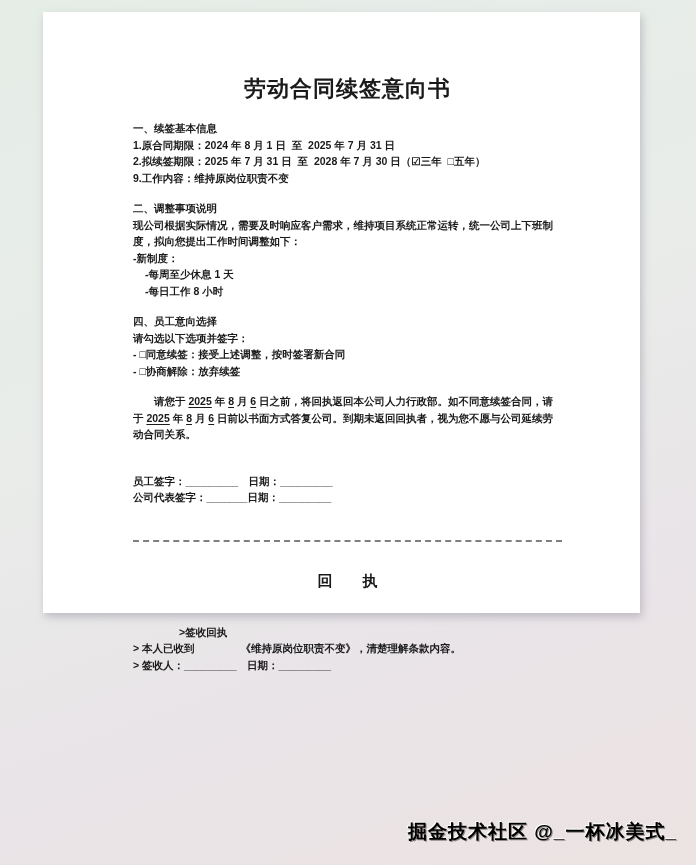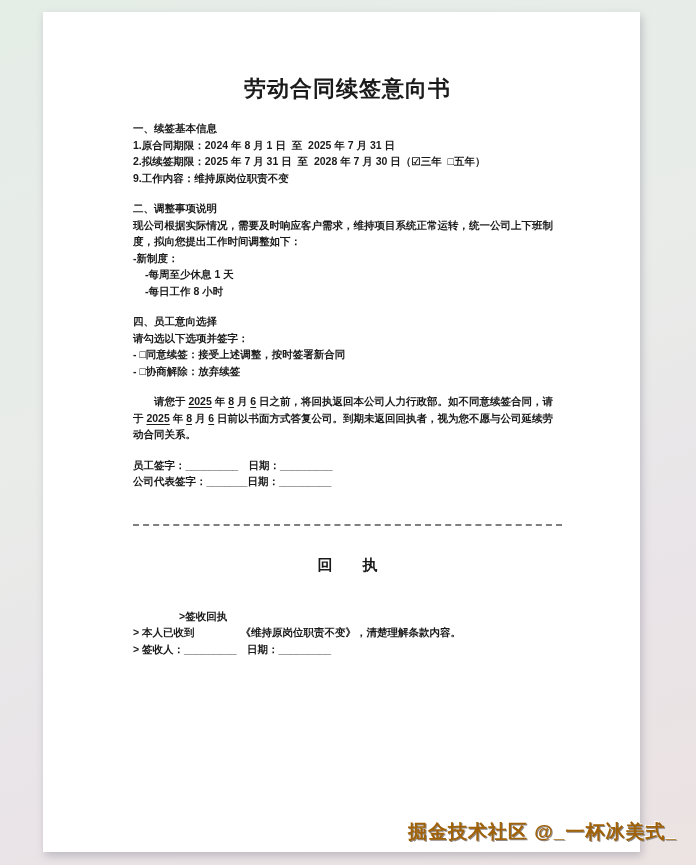--- a/index.html
+++ b/index.html
@@ -8,21 +8,21 @@
     font-family: "Liberation Sans", sans-serif;
     overflow: hidden;
   }
   body {
     position: relative;
     background: linear-gradient(160deg, #e5ede7 0%, #e9ece9 42%, #e9e4e8 72%, #ece3e2 100%);
   }
   .page {
     position: absolute;
     left: 43px; top: 12px;
-    width: 597px; height: 840px;
+    width: 597px; height: 601px;
     background: #ffffff;
     box-shadow: 2px 4px 8px rgba(110,110,125,0.35);
   }
   .content {
     padding: 62px 78px 0 90px;
     color: #1a1a1a;
     font-size: 10.5px;
     line-height: 16.5px;
     font-weight: 600;
   }
@@ -36,21 +36,21 @@
   }
   .section { margin-bottom: 14px; }
   .line { white-space: pre-wrap; }
   .policy-sub { padding-left: 12px; }
   .return-notice {
     margin-top: 14px;
     text-indent: 21px;
     white-space: pre-wrap;
   }
   .u { text-decoration: underline; text-underline-offset: 2px; }
-  .signatures { margin-top: 14px; }
+  .signatures { margin-top: 30px; }
   .dashed-separator {
     margin-top: 34px;
     border-top: 2px dashed #7f7f7f;
     width: 100%;
     height: 0;
   }
   .receipt-title {
     margin-top: 24px;
     font-size: 15px;
     line-height: 30px;
@@ -58,21 +58,21 @@
     text-align: center;
   }
   .receipt-block { margin-top: 28px; }
   .bold { font-weight: 800; margin-left: 46px; }
   .watermark {
     position: absolute;
     right: 19px; bottom: 20px;
     font-size: 19px;
     font-weight: 700;
     letter-spacing: 1px;
-    color: #a16207;
+    color: #000000;
     text-shadow: 1px 1px 0 #8f8987, -1px -1px 0 #ffffff;
     white-space: nowrap;
   }
 </style>
 </head>
 <body>
 
 <div class="page">
   <div class="content">
 

